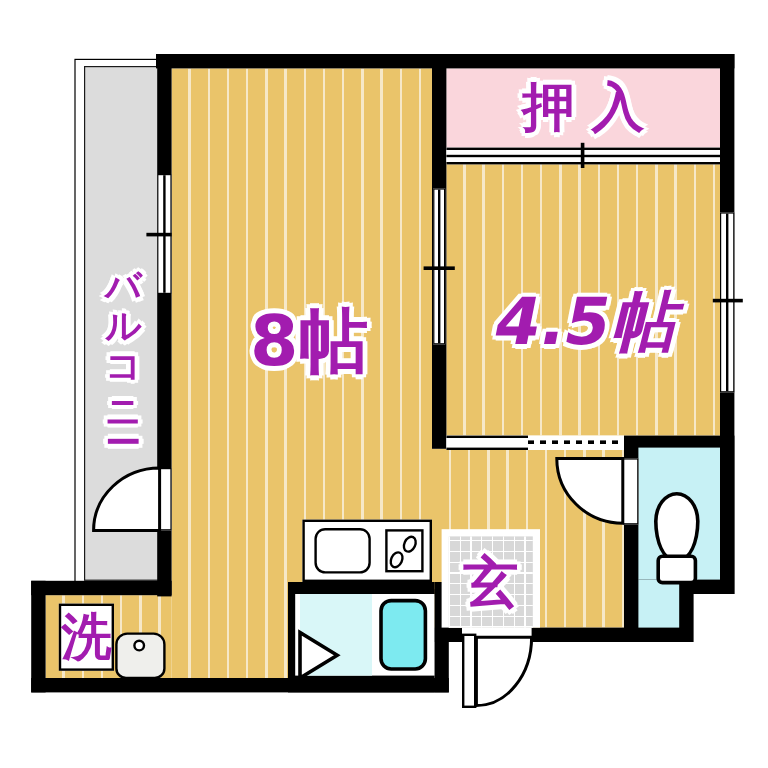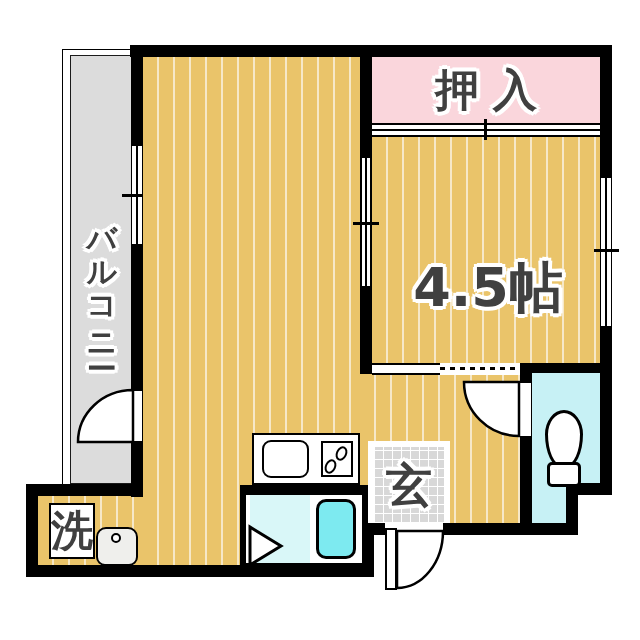--- a/index.html
+++ b/index.html
@@ -17,21 +17,21 @@
   .pink{background:var(--closet_pink);z-index:1;}
   .gray{background:var(--balcony_gray);border:1px solid #1a1a1a;z-index:1;}
   .cyan{background:var(--toilet_room);z-index:3;}
   .bathfloor{background:var(--bath_floor);z-index:3;}
   .tub{background:var(--bathtub);border:3px solid #000;border-radius:10px;z-index:4;}
   .tile{background-color:var(--entrance_tile);
         background-image:repeating-linear-gradient(90deg,#fff 0 1px,transparent 1px 9px),
                          repeating-linear-gradient(0deg,#fff 0 1px,transparent 1px 9px);
         z-index:4;}
   .fixture{background:#fff;border:2.5px solid #000;z-index:4;}
-  .label{display:flex;align-items:center;justify-content:center;color:#404040;z-index:5;
+  .label{display:flex;align-items:center;justify-content:center;color:#a21caf;z-index:5;
          line-height:1.02;font-weight:600;
          text-shadow:-3px -3px 0 #fff,3px -3px 0 #fff,-3px 3px 0 #fff,3px 3px 0 #fff,
                      -3px 0 0 #fff,3px 0 0 #fff,0 -3px 0 #fff,0 3px 0 #fff,
                      -4px 0 0 #fff,4px 0 0 #fff,0 -4px 0 #fff,0 4px 0 #fff;}
   .slider{background:#fff;border-top:2px solid #000;border-bottom:2px solid #000;z-index:3;}
   svg.overlay{left:0;top:0;z-index:4;pointer-events:none;}
 </style>
 </head>
 <body>
 
@@ -109,21 +109,22 @@
 
   <svg class="overlay" width="640" height="640" viewBox="0 0 640 640">
     <path d="M 133 442 L 78 442 A 55 52 0 0 1 133 390 Z" fill="#fff" stroke="#000" stroke-width="2.5"></path>
     <path d="M 519 382 L 464 382 A 55 54 0 0 0 519 436 Z" fill="#fff" stroke="#000" stroke-width="2.5"></path>
     <path d="M 397 531 L 397 588 A 46 57 0 0 0 443 531 Z" fill="#fff" stroke="#000" stroke-width="2.5"></path>
     <path d="M 250 527 L 250 565 L 281 546 Z" fill="#fff" stroke="#000" stroke-width="3"></path>
   </svg>
 
   <div class="label" style="left:70px;top:160px;width:63px;height:240px;writing-mode:vertical-rl;font-size:30px;letter-spacing:3px;">バルコニー</div>
 
+  <div class="label" style="left:150px;top:252px;width:215px;height:66px;font-size:58px;">8帖</div>
 
   <div class="label" style="left:372px;top:62px;width:228px;height:56px;font-size:44px;letter-spacing:14px;text-indent:14px;">押入</div>
 
-  <div class="label" style="left:380px;top:256px;width:216px;height:64px;font-size:54px;">4.5帖</div>
+  <div class="label" style="left:380px;top:237px;width:216px;height:64px;font-size:54px;font-style:italic;">4.5帖</div>
 
   <div class="label" style="left:374px;top:447px;width:70px;height:76px;font-size:46px;">玄</div>
 
   <div class="label" style="left:49px;top:503px;width:46px;height:56px;font-size:42px;text-shadow:none;">洗</div>
 </div>
 
 </body></html>

